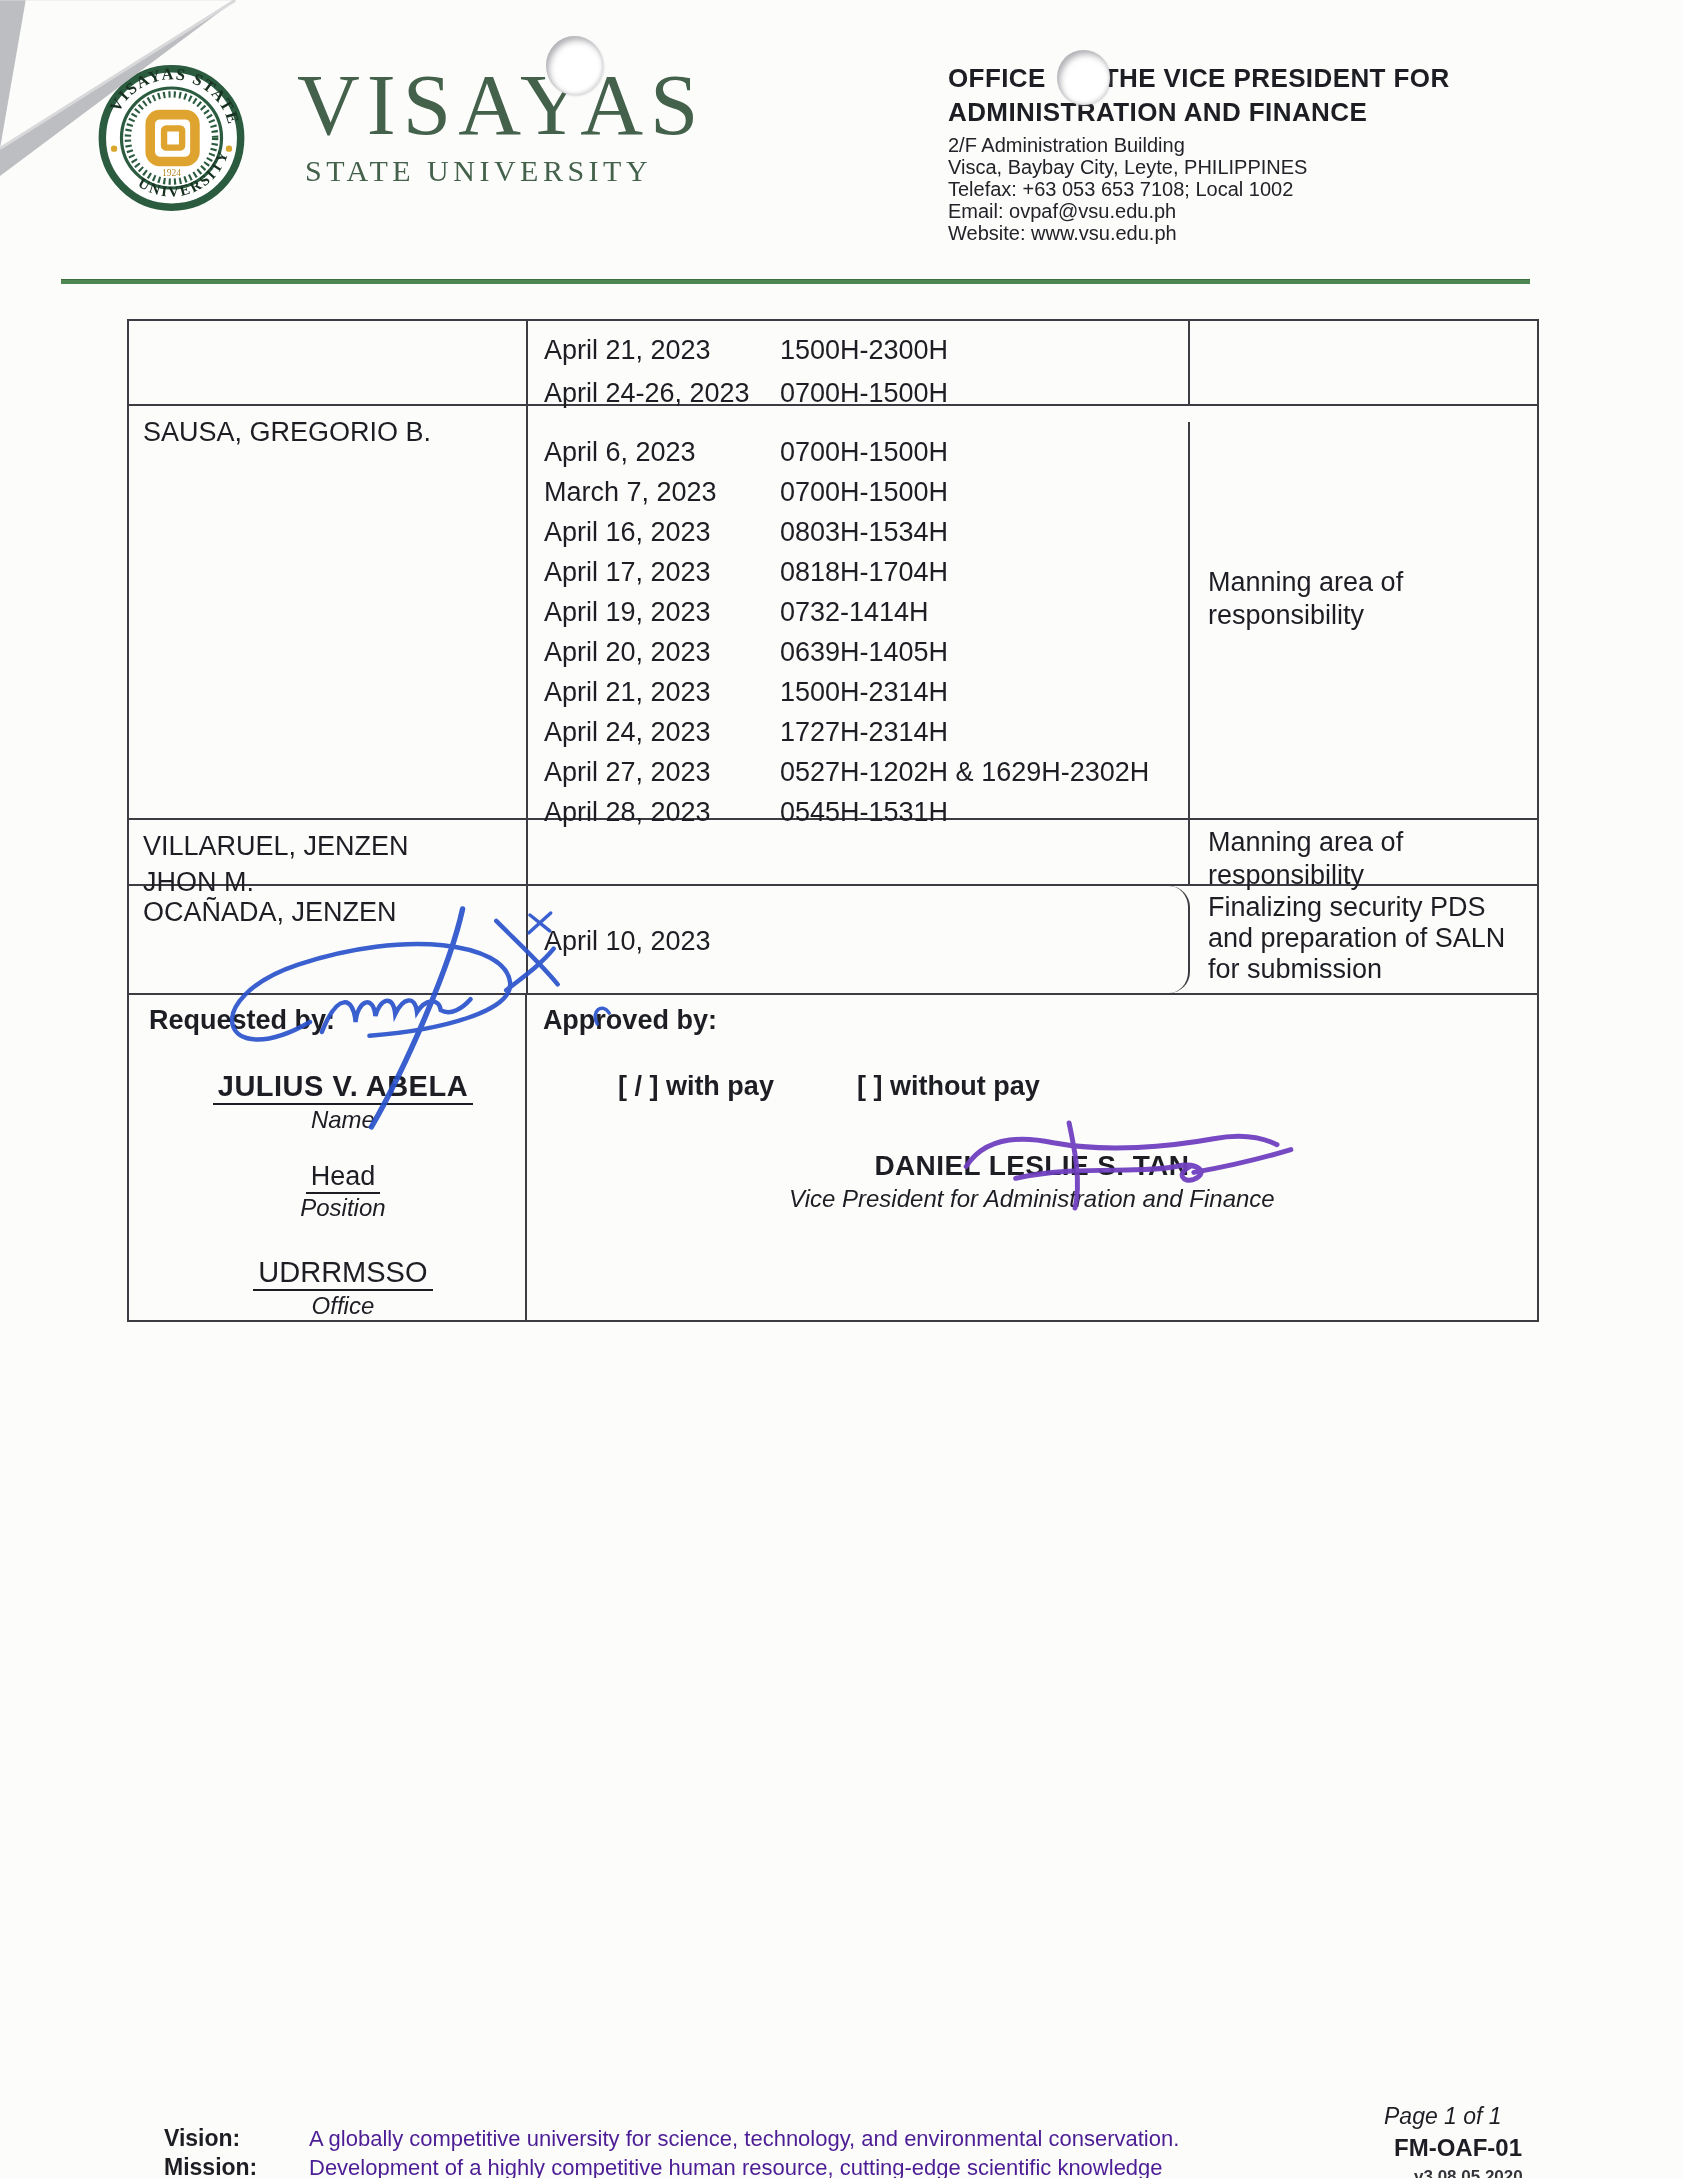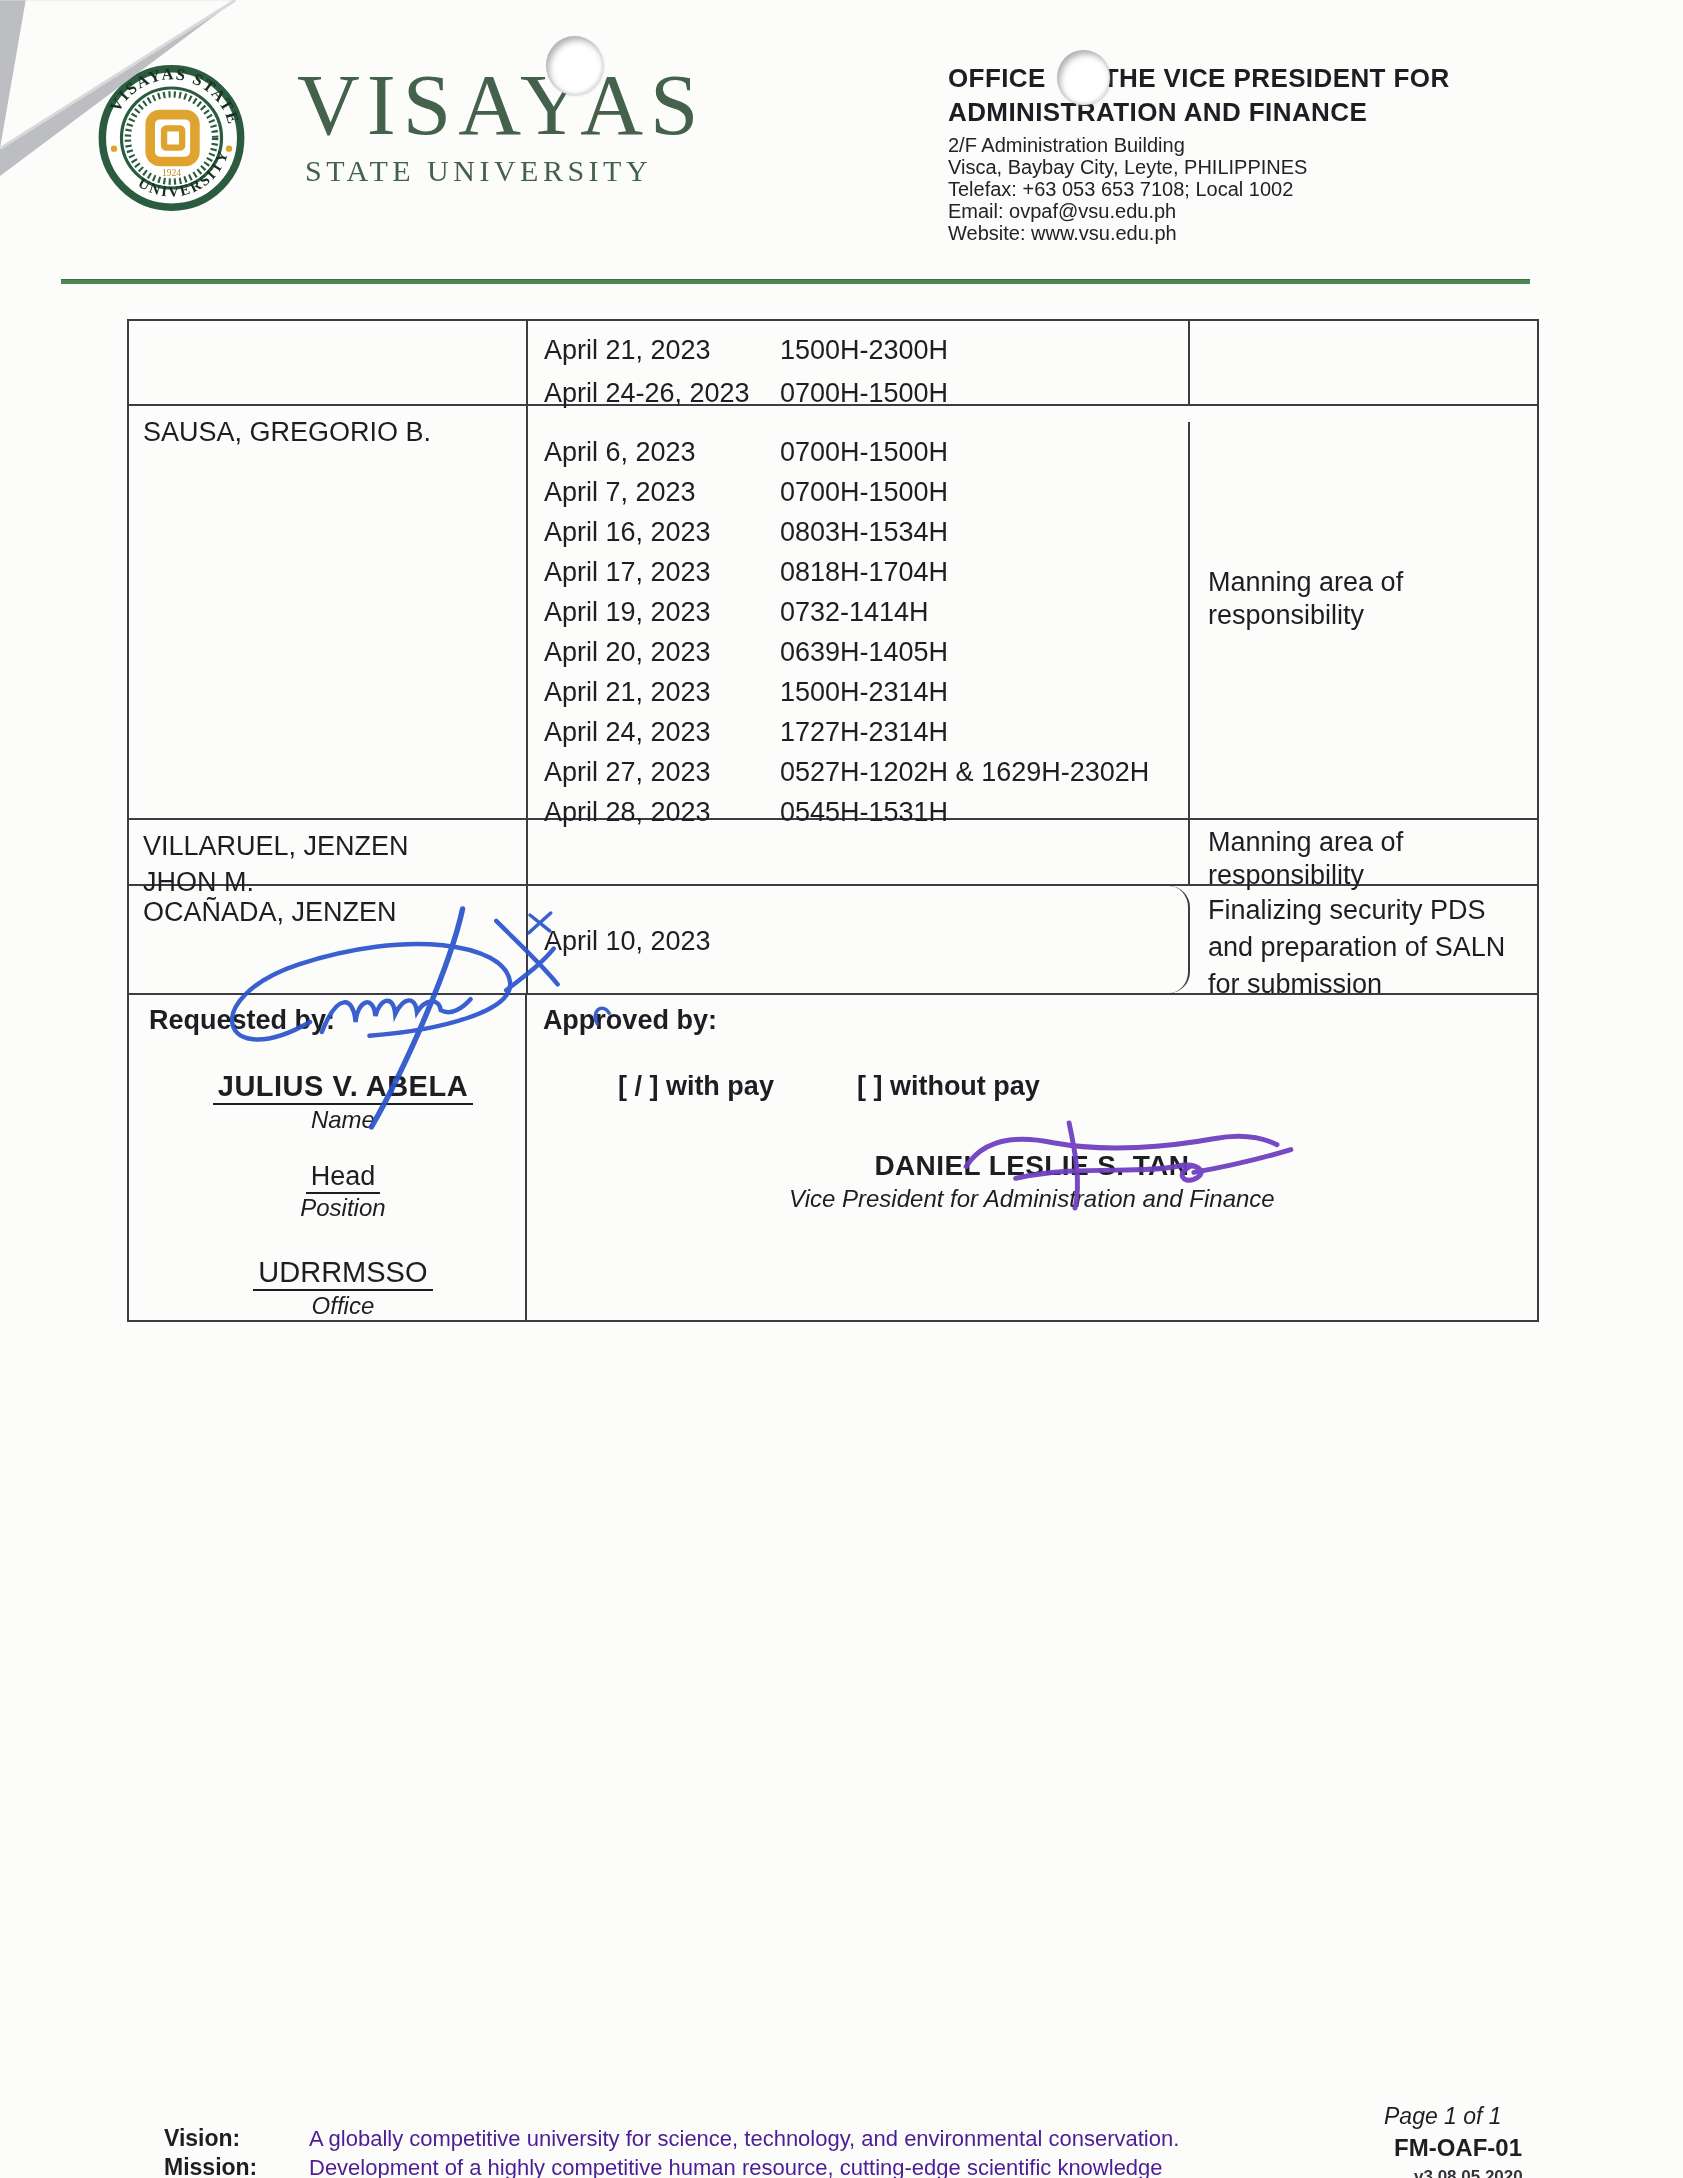--- a/index.html
+++ b/index.html
@@ -38,21 +38,21 @@
   .sdate{width:236px;flex:none;}
   .row-prev{height:83px;}
   .row-prev .sched-line{line-height:43px;}
   .row-sausa{height:414px;}
   .row-sausa .c2{padding-top:10px;margin-top:16px;}
   .row-sausa .sched-line{line-height:40px;}
   .row-sausa .c3{display:flex;align-items:center;padding-top:0;padding-bottom:26px;}
   .row-villaruel{height:66px;}
   .row-ocanada{height:109px;}
   .row-ocanada .c2{padding-top:40px;border-radius:21px;}
-  .row-ocanada .c3{line-height:37px;border-radius:16px;}
+  .row-ocanada .c3{line-height:31px;border-radius:16px;}
   
   .row-sig{height:327px;}
   .sig-left{width:399px;border-right:2px solid #3c3c42;position:relative;box-sizing:border-box;}
   .sig-right{width:1013px;position:relative;box-sizing:border-box;}
   .sig-label{position:absolute;left:20px;top:10px;font-weight:bold;font-size:27px;}
   .pay-line{position:absolute;left:20px;top:45px;font-weight:bold;font-size:27px;white-space:pre;}
   .pay-line .optgap{display:inline-block;width:83px;}
   .centered-stack{position:absolute;left:16px;width:100%;text-align:center;}
   .u{border-bottom:2.5px solid #1d1d24;padding:0 5px 1px 5px;}
   .sig-name{top:75px;font-weight:bold;font-size:29px;letter-spacing:0.5px;}
@@ -151,21 +151,21 @@
           </div>
         </div>
         <div class="trow row-sausa">
           <div class="c1">SAUSA, GREGORIO B.</div>
           <div class="c2">
             <div class="sched-line">
               <span class="sdate">April 6, 2023</span>
               <span class="stime">0700H-1500H</span>
             </div>
             <div class="sched-line">
-              <span class="sdate">April 7, 2023</span>
+              <span class="sdate">March 7, 2023</span>
               <span class="stime">0700H-1500H</span>
             </div>
             <div class="sched-line">
               <span class="sdate">April 16, 2023</span>
               <span class="stime">0803H-1534H</span>
             </div>
             <div class="sched-line">
               <span class="sdate">April 17, 2023</span>
               <span class="stime">0818H-1704H</span>
             </div>

